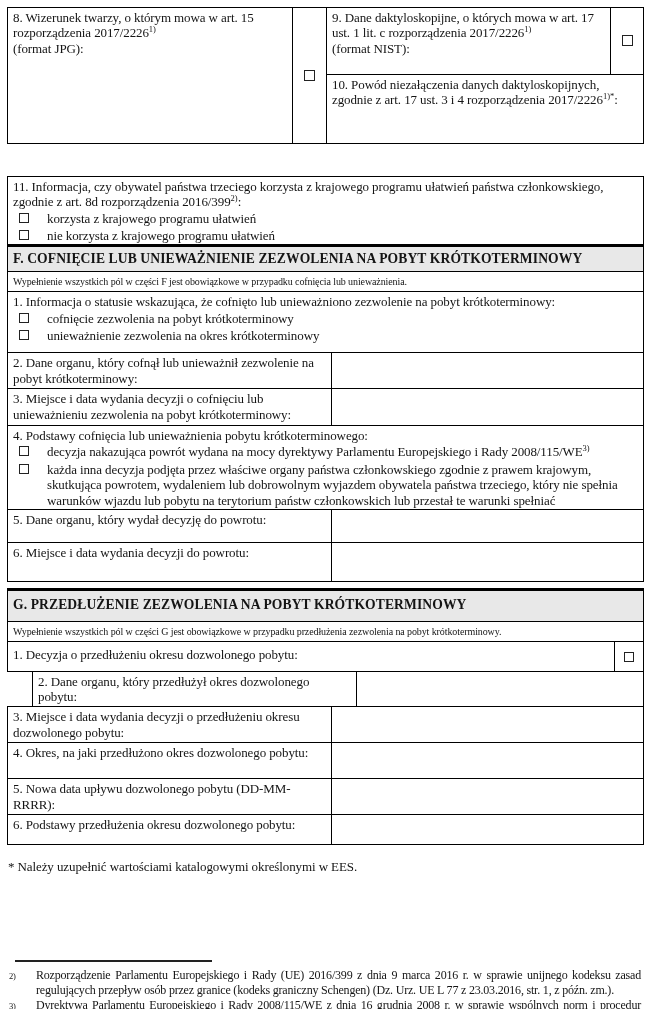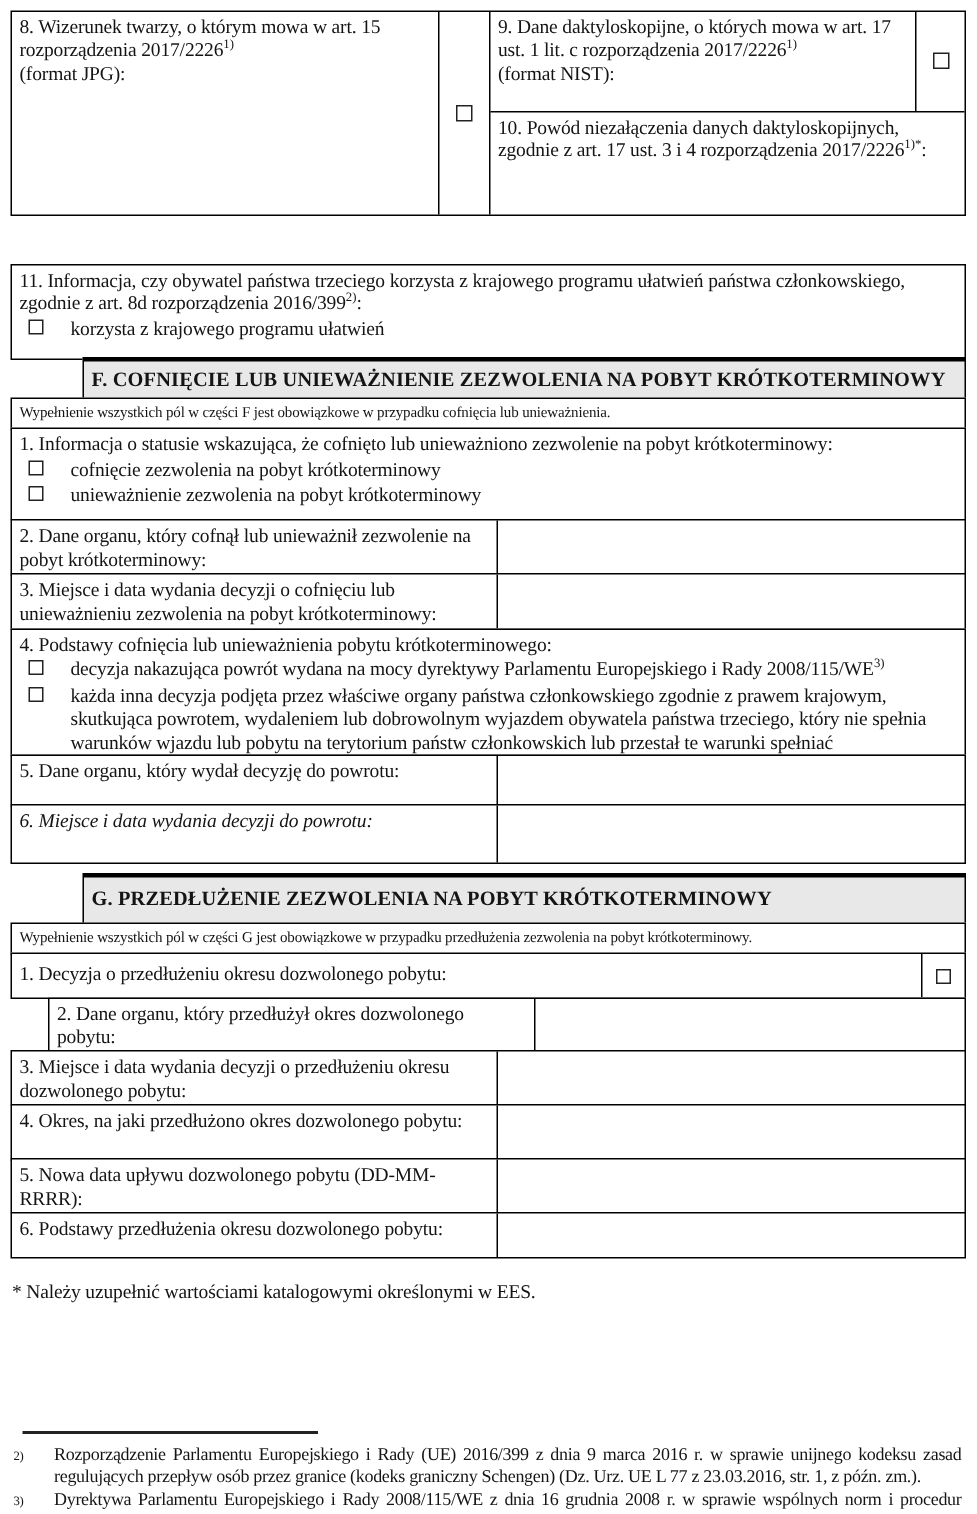--- a/index.html
+++ b/index.html
@@ -20,21 +20,21 @@
   .tA-r{flex:1;display:flex;flex-direction:column;}
   .r9{height:67px;border-bottom:1.5px solid var(--line);box-sizing:border-box;display:flex;}
   .r9t{flex:1;}
   .r9c{width:33px;border-left:1.5px solid var(--line);box-sizing:border-box;display:flex;align-items:center;justify-content:center;}
   .r10{flex:1;}
   
   .opt{display:flex;align-items:flex-start;padding:1px 4px 1px 11px;}
   .opt .cbx{margin-top:2px;margin-right:18px;width:10px;height:10px;}
   
   .sec-head{background:var(--header-bg);font-weight:bold;font-size:13.6px;letter-spacing:0.1px;border-top-width:3px;}
-  .sec-head.pad{padding:4px 6px 5px 5px;margin-left:48px;}
+  .sec-head.pad{padding:4px 6px 5px 5px;}
   .g-head.pad{padding:6px 6px 9px 5px;}
   .note-row{font-size:10px;}
   
   .tc{display:flex;}
   .tc-l{width:324px;border-right:1.5px solid var(--line);box-sizing:border-box;}
   .tc-r{flex:1;}
   
   .g1{display:flex;}
   .g1-l{flex:1;}
   .g1-c{width:29px;border-left:1.5px solid var(--line);box-sizing:border-box;display:flex;align-items:center;justify-content:center;}
@@ -75,40 +75,44 @@
   </div>
 
   <div class="box" style="min-height:64px;margin-top:32px;">
     <div class="pad" style="padding-bottom:0;">
       <span>11. Informacja, czy obywatel państwa trzeciego korzysta z krajowego programu ułatwień państwa członkowskiego, zgodnie z art. 8d rozporządzenia 2016/399</span><sup>2)</sup><span>:</span>
     </div>
     <div class="opt">
       <span class="cbx"></span>
       <span>korzysta z krajowego programu ułatwień</span>
     </div>
+    <div class="opt">
+      <span class="cbx"></span>
+      <span>nie korzysta z krajowego programu ułatwień</span>
+    </div>
   </div>
 
   <div class="box pad sec-head">
     <span>F. COFNIĘCIE LUB UNIEWAŻNIENIE ZEZWOLENIA NA POBYT KRÓTKOTERMINOWY</span>
   </div>
   <div class="box pad note-row">
     <span>Wypełnienie wszystkich pól w części F jest obowiązkowe w przypadku cofnięcia lub unieważnienia.</span>
   </div>
 
   <div class="box" style="min-height:62px;">
     <div class="pad" style="padding-bottom:0;">
       <span>1. Informacja o statusie wskazująca, że cofnięto lub unieważniono zezwolenie na pobyt krótkoterminowy:</span>
     </div>
     <div class="opt">
       <span class="cbx"></span>
       <span>cofnięcie zezwolenia na pobyt krótkoterminowy</span>
     </div>
     <div class="opt">
       <span class="cbx"></span>
-      <span>unieważnienie zezwolenia na pobyt krótkoterminowy</span>
+      <span>unieważnienie zezwolenia na okres krótkoterminowy</span>
     </div>
   </div>
 
   <div class="box tc" style="min-height:38px;align-items:center;">
     <div class="tc-l pad"><span>2. Dane organu, który cofnął lub unieważnił zezwolenie na pobyt krótkoterminowy:</span></div>
     <div class="tc-r"></div>
   </div>
 
   <div class="box tc" style="min-height:38px;justify-content:center;">
     <div class="tc-l pad"><span>3. Miejsce i data wydania decyzji o cofnięciu lub unieważnieniu zezwolenia na pobyt krótkoterminowy:</span></div>
@@ -127,21 +131,21 @@
       <span class="cbx"></span>
       <span>każda inna decyzja podjęta przez właściwe organy państwa członkowskiego zgodnie z prawem krajowym, skutkująca powrotem, wydaleniem lub dobrowolnym wyjazdem obywatela państwa trzeciego, który nie spełnia warunków wjazdu lub pobytu na terytorium państw członkowskich lub przestał te warunki spełniać</span>
     </div>
   </div>
 
   <div class="box tc" style="min-height:35px;gap:32px;">
     <div class="tc-l pad"><span>5. Dane organu, który wydał decyzję do powrotu:</span></div>
     <div class="tc-r"></div>
   </div>
 
-  <div class="box tc" style="min-height:40px;font-style:italic;">
+  <div class="box tc" style="min-height:40px;">
     <div class="tc-l pad"><span>6. Miejsce i data wydania decyzji do powrotu:</span></div>
     <div class="tc-r"></div>
   </div>
 
   <div class="box pad sec-head g-head" style="margin-top:6px;">
     <span>G. PRZEDŁUŻENIE ZEZWOLENIA NA POBYT KRÓTKOTERMINOWY</span>
   </div>
   <div class="box pad note-row">
     <span>Wypełnienie wszystkich pól w części G jest obowiązkowe w przypadku przedłużenia zezwolenia na pobyt krótkoterminowy.</span>
   </div>

